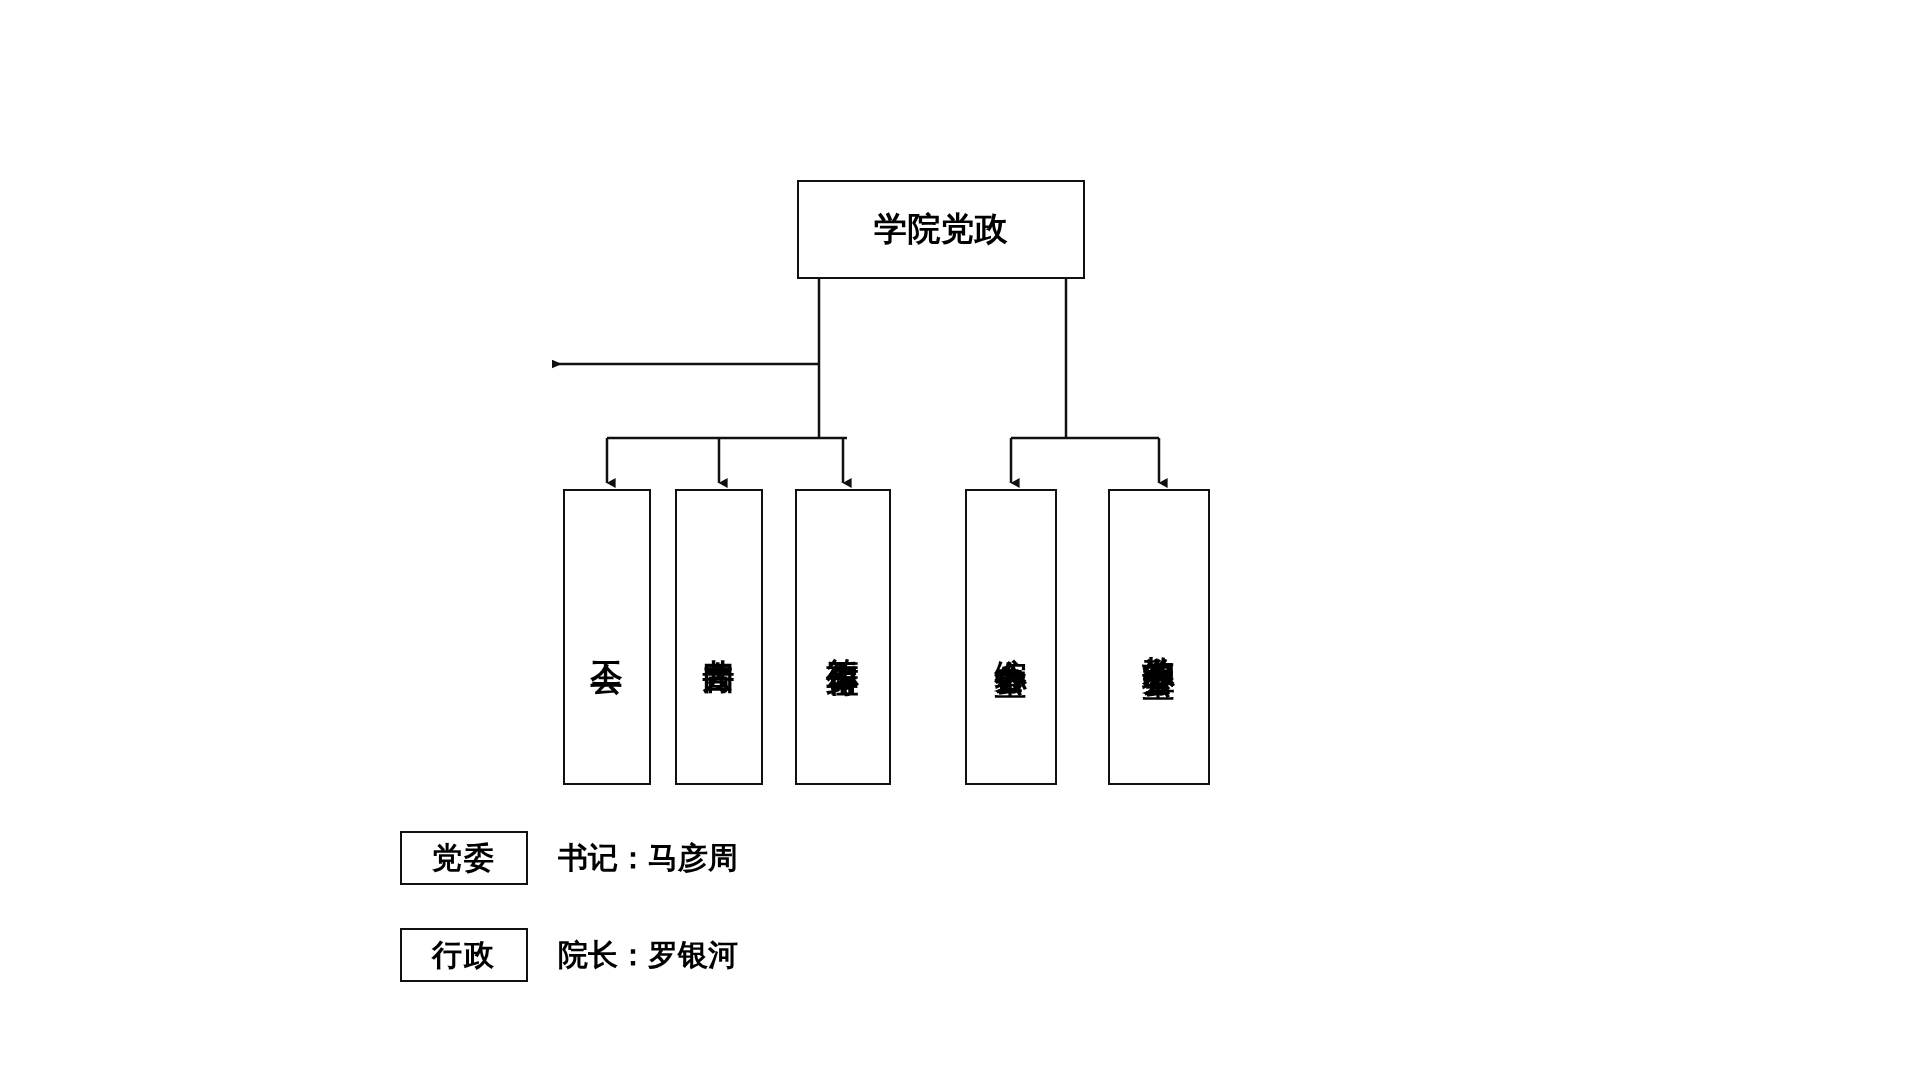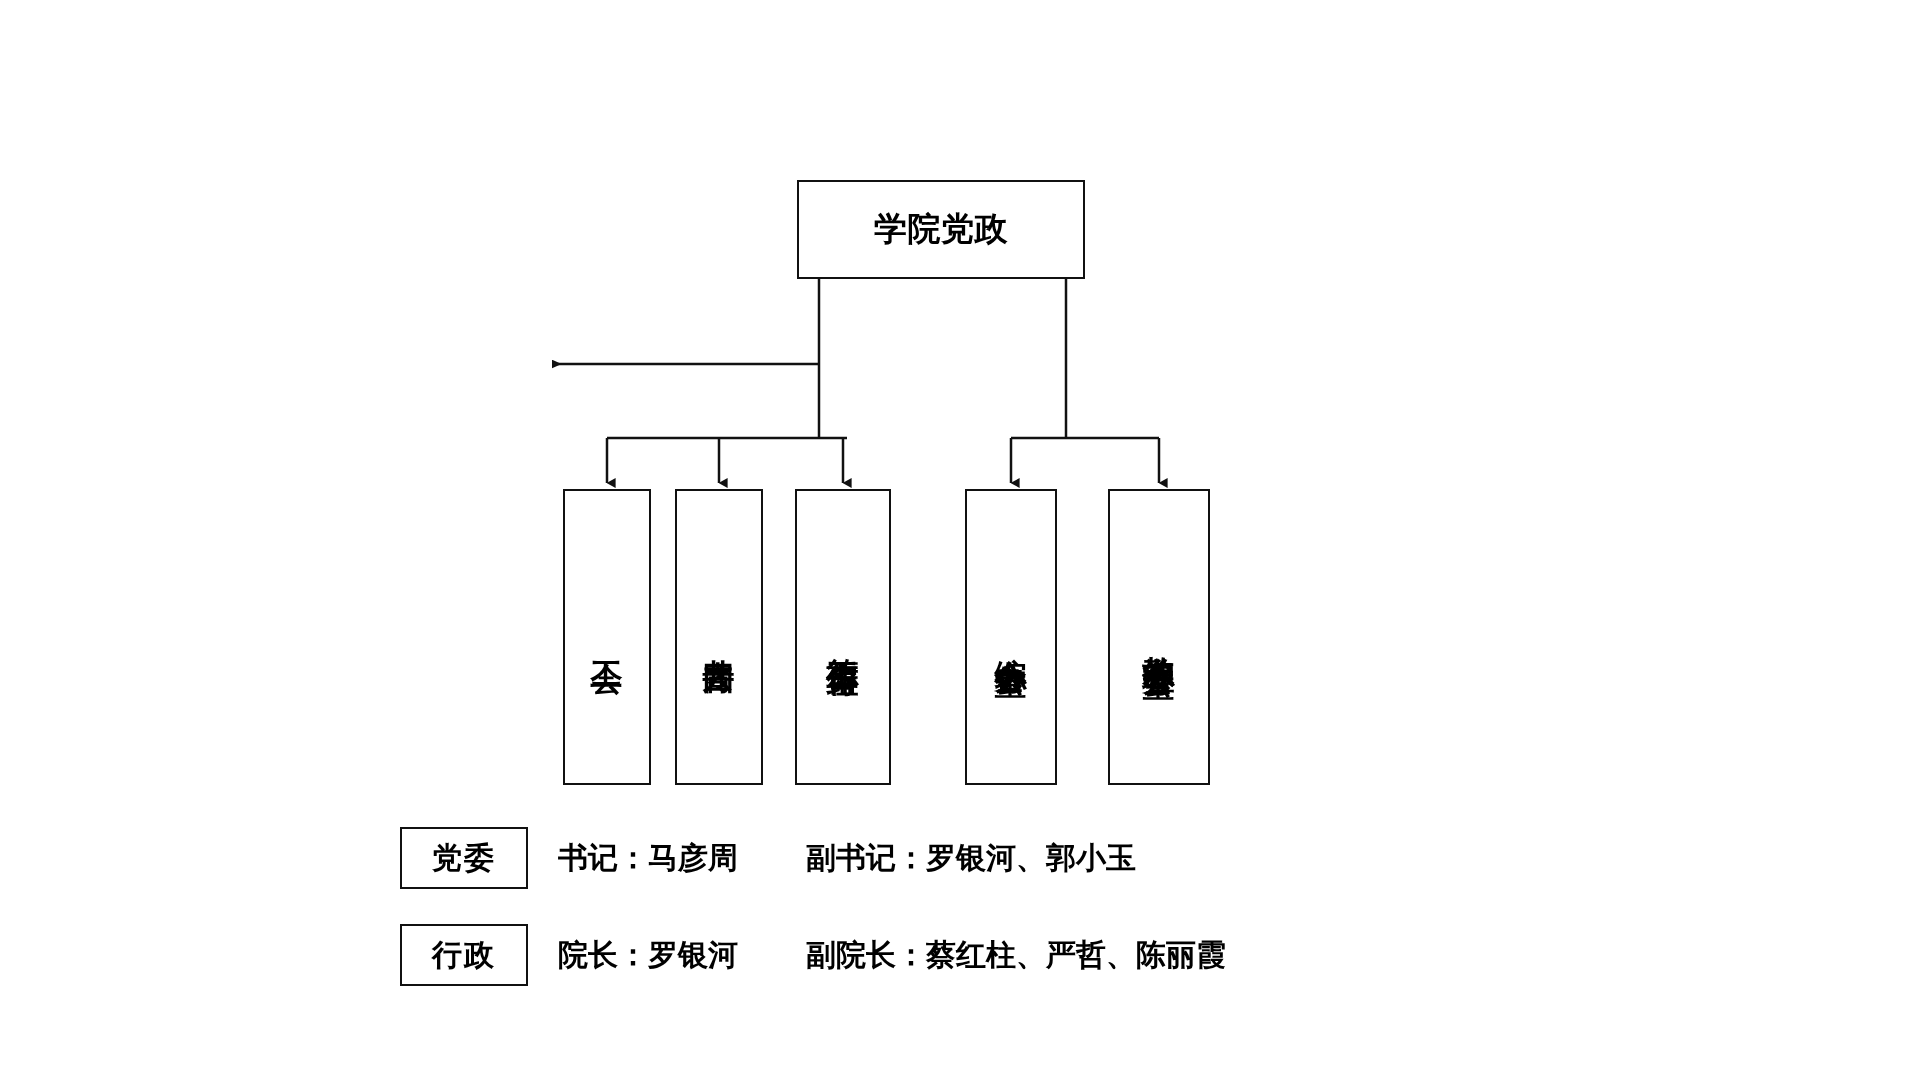--- a/index.html
+++ b/index.html
@@ -91,21 +91,21 @@
     height: 62px;
   }
   #legend-row-0 { left: 400px; top: 827px; }
   #legend-row-1 { left: 400px; top: 924px; }
 
   .legend-box {
     box-sizing: border-box;
     border: 2.5px solid #111111;
     background: #ffffff;
     width: 128px;
-    height: 62px;
+    height: 54px;
     display: flex;
     align-items: center;
     justify-content: center;
   }
   .legend-box-label {
     font-family: "Liberation Serif", "DejaVu Serif", serif;
     font-weight: 700;
     font-size: 30px;
     letter-spacing: 2px;
     color: #000000;
@@ -179,24 +179,22 @@
 
   <div class="node node-vert" id="node-jiaoxue">
     <span class="node-label">教学管理办公室</span>
   </div>
 
   <div class="legend-row" id="legend-row-0">
     <div class="legend-box">
       <span class="legend-box-label">党委</span>
     </div>
     <span class="legend-text legend-primary">书记：马彦周</span>
-    <span class="legend-text legend-secondary">副书记：罗银河、郭小玉</span>
   </div>
 
   <div class="legend-row" id="legend-row-1">
     <div class="legend-box">
       <span class="legend-box-label">行政</span>
     </div>
     <span class="legend-text legend-primary">院长：罗银河</span>
-    <span class="legend-text legend-secondary">副院长：蔡红柱、严哲、陈丽霞</span>
   </div>
 
 </div>
 
 </body></html>

